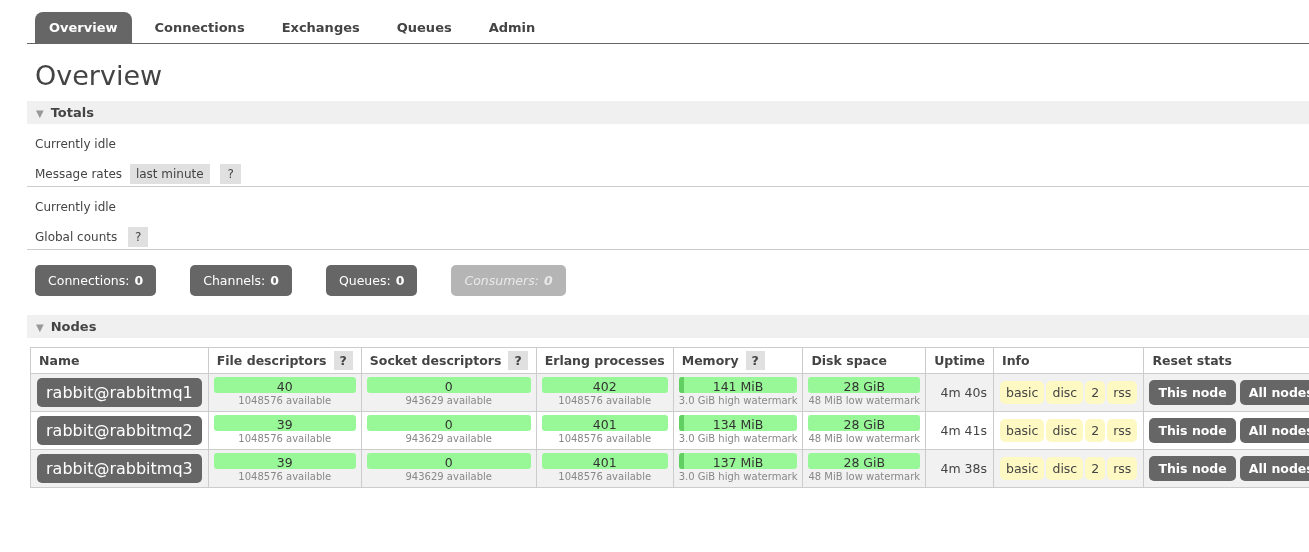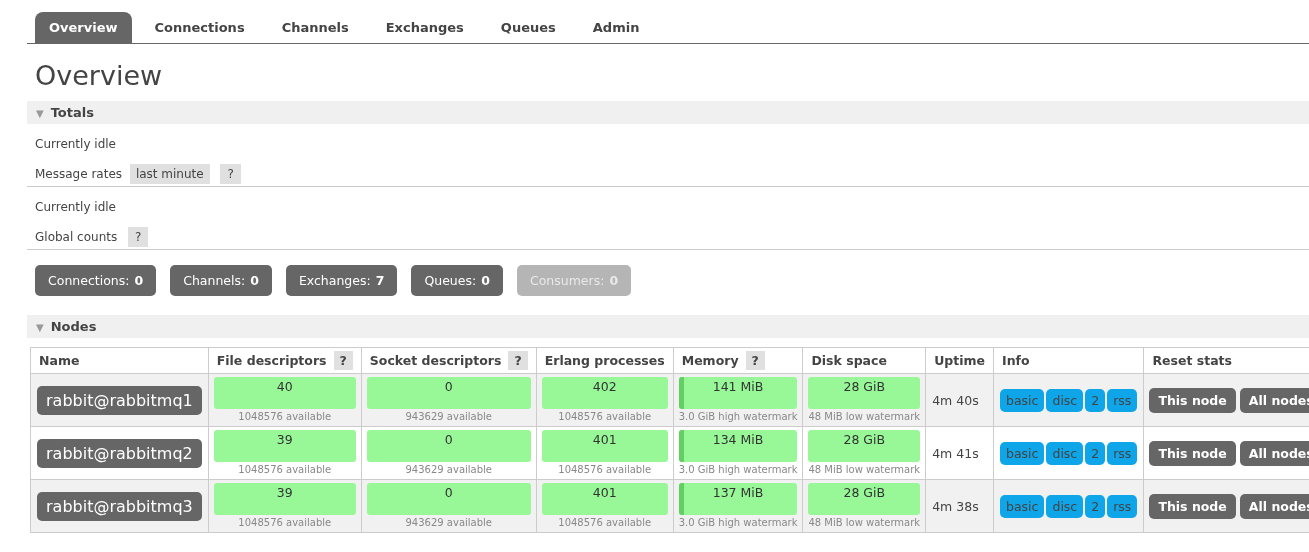--- a/index.html
+++ b/index.html
@@ -22,64 +22,63 @@
                  font-weight:bold; font-size:13px; color:#444; cursor:pointer; }
   .arrow { color:#999; font-size:10px; margin-right:7px; display:inline-block; }
   .main { margin-left:27px; }
   
   .stat-head { border-bottom:1px solid #ccc; padding:4px 0 5px 8px; margin-top:16px; }
   .stat-head.tight { margin-top:10px; }
   .selector { background:#e0e0e0; padding:3px 6px; margin-left:4px; cursor:pointer; }
   .help { background:#e0e0e0; padding:3px 7px; margin-left:7px; cursor:pointer; }
   .idle { padding:13px 0 2px 8px; }
   
-  .counts { margin:15px 0 0 8px; display:flex; }
+  .counts { margin:15px 0 0 8px; display:flex;gap:20px; }
   .count-btn { background:#666; color:#fff; border:none; border-radius:5px;
                padding:8px 13px; margin-right:14px; font-size:12.5px;
                font-family:inherit; cursor:pointer; white-space:nowrap; }
   .count-btn .num { font-weight:bold; margin-left:5px; }
-  .count-btn.disabled { background:#b5b5b5; color:#e9e9e9; cursor:default; }
+  .count-btn.disabled { background:#b5b5b5; color:#e9e9e9; cursor:default;font-style:italic; }
   .nodes-gap { margin-top:19px; }
   
   .table-wrap { display:flex; align-items:flex-start; margin-top:9px; }
   table.nodes { border-collapse:collapse; margin-left:3px; table-layout:fixed; }
   table.nodes th, table.nodes td { border:1px solid #ccc; }
   table.nodes th { padding:5px 8px; text-align:left; font-weight:bold;
                    font-size:12.5px; background:#fff; white-space:nowrap; }
   th .help { padding:2px 6px; }
   tr.odd  { background:#f1f1f1; }
   tr.even { background:#fff; }
   td.name-cell { padding:4px 6px; text-align:center; }
   .name-badge { display:inline-block; background:#666; color:#fff; border-radius:5px;
                 padding:5px 9px; font-size:16px; cursor:pointer; white-space:nowrap; }
   td.bar-cell { padding:3px 5px 4px; text-align:center; vertical-align:top; }
-  .bar { position:relative; background:#98f898; border-radius:3px; height:32px;
+  .bar { position:relative; background:#98f898; border-radius:3px; height:16px;
          line-height:20px; text-align:center; font-size:12.5px; color:#333;
          overflow:hidden; }
   .bar .stripe { position:absolute; left:0; top:0; bottom:0; width:5px;
                  background:#62cf62; }
   .note { font-size:10px; color:#888; margin-top:2px; text-align:center; white-space:nowrap; }
-  td.uptime { text-align:left; font-size:12.5px; padding:0 6px;margin-top:40px; }
+  td.uptime { text-align:right; font-size:12.5px; padding:0 6px;margin-top:40px; }
   td.info-cell { padding:0 5px; white-space:nowrap; }
-  .tag { display:inline-block; background:#0ea5e9; border-radius:5px; padding:4px 6px;
+  .tag { display:inline-block; background:#fef9c3; border-radius:5px; padding:4px 6px;
          margin:0 1px; font-size:12.5px; color:#444; }
   td.reset-cell { padding:0 5px; white-space:nowrap; }
   .mini { background:#666; color:#fff; border:none; border-radius:5px; padding:5px 9px;
           margin-right:4px; font-size:12.5px; font-weight:bold; font-family:inherit;
           cursor:pointer; }
   .plusminus { background:#e0e0e0; padding:3px 6px; font-weight:bold; margin-left:11px;
                margin-top:3px; cursor:pointer; }
 </style>
 </head>
 <body>
 
 <div class="tabbar">
   <div class="tab active">Overview</div>
   <div class="tab">Connections</div>
-  <div class="tab">Channels</div>
   <div class="tab">Exchanges</div>
   <div class="tab">Queues</div>
   <div class="tab">Admin</div>
 </div>
 
 <h1 class="page-title">Overview</h1>
 
 <div class="section-bar">
   <span class="arrow">▼</span><span>Totals</span>
 </div>
@@ -95,21 +94,20 @@
   <div class="idle">Currently idle</div>
 
   <div class="stat-head tight">
     <span>Global counts</span>
     <span class="help">?</span>
   </div>
 
   <div class="counts">
     <button class="count-btn"><span>Connections:</span><span class="num">0</span></button>
     <button class="count-btn"><span>Channels:</span><span class="num">0</span></button>
-    <button class="count-btn"><span>Exchanges:</span><span class="num">7</span></button>
     <button class="count-btn"><span>Queues:</span><span class="num">0</span></button>
     <button class="count-btn disabled"><span>Consumers:</span><span class="num">0</span></button>
   </div>
 </div>
 
 <div class="section-bar nodes-gap">
   <span class="arrow">▼</span><span>Nodes</span>
 </div>
 
 <div class="main">

